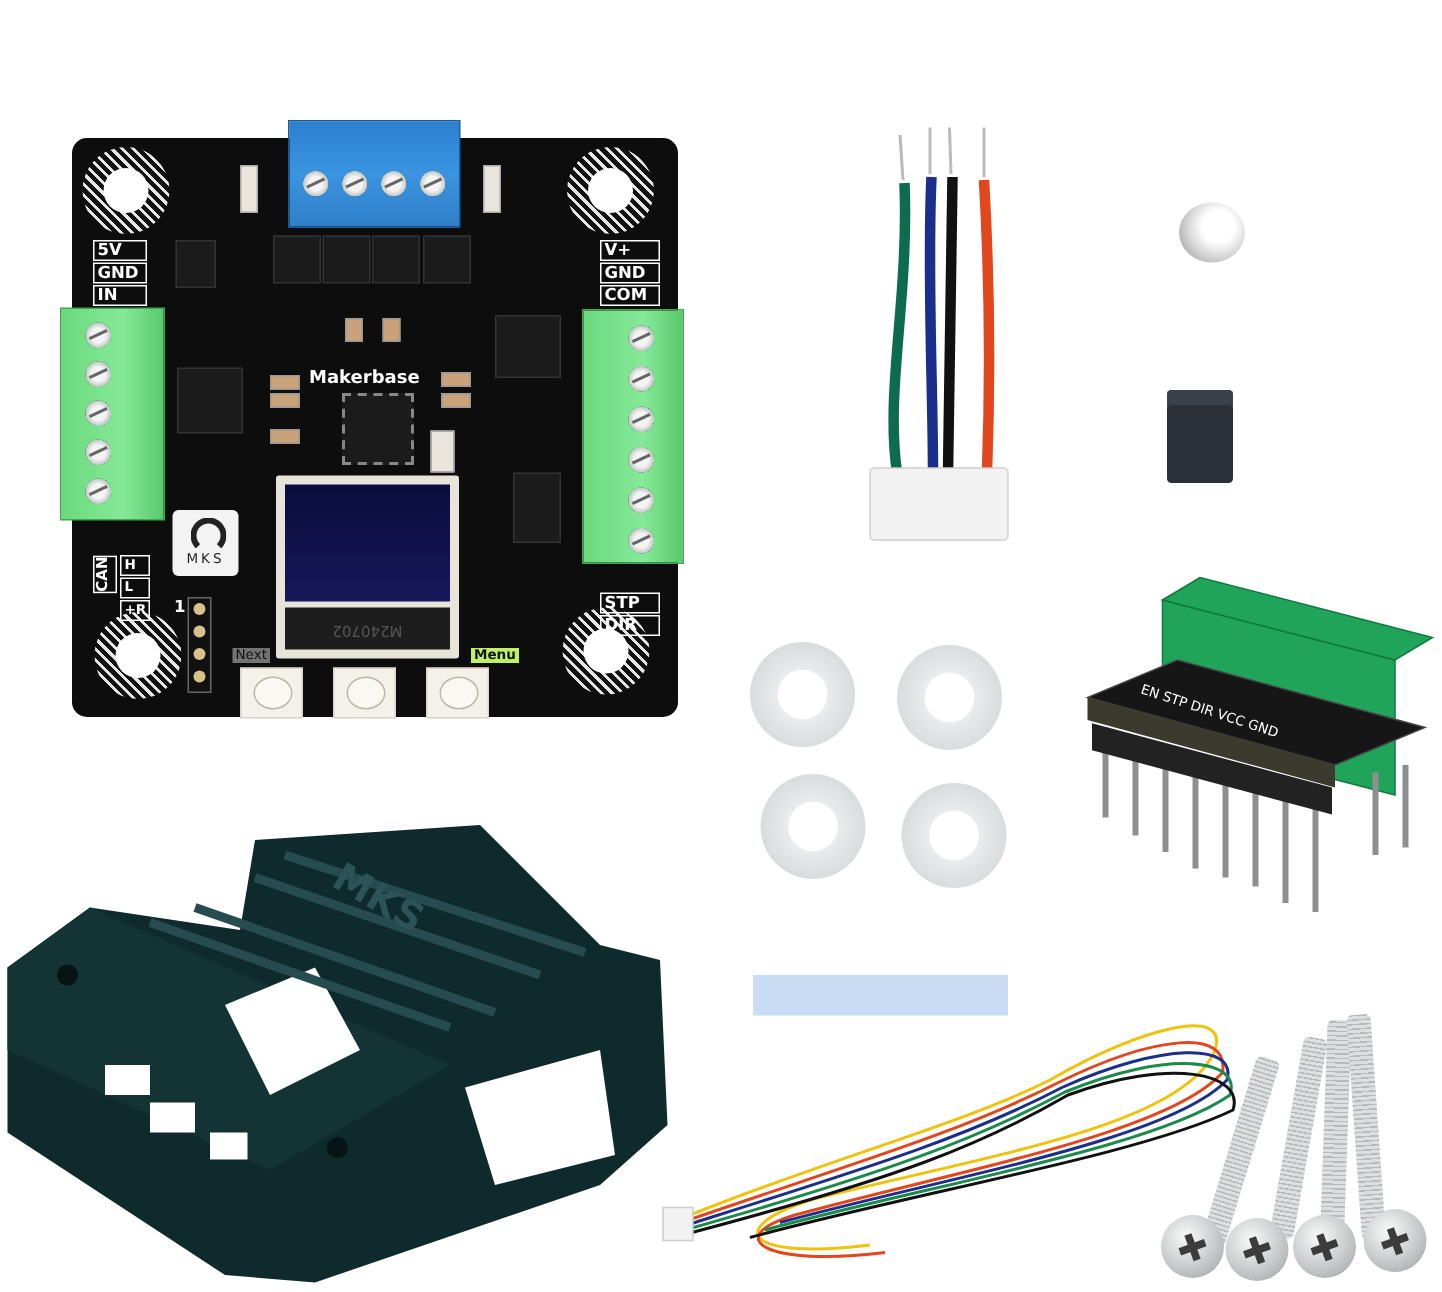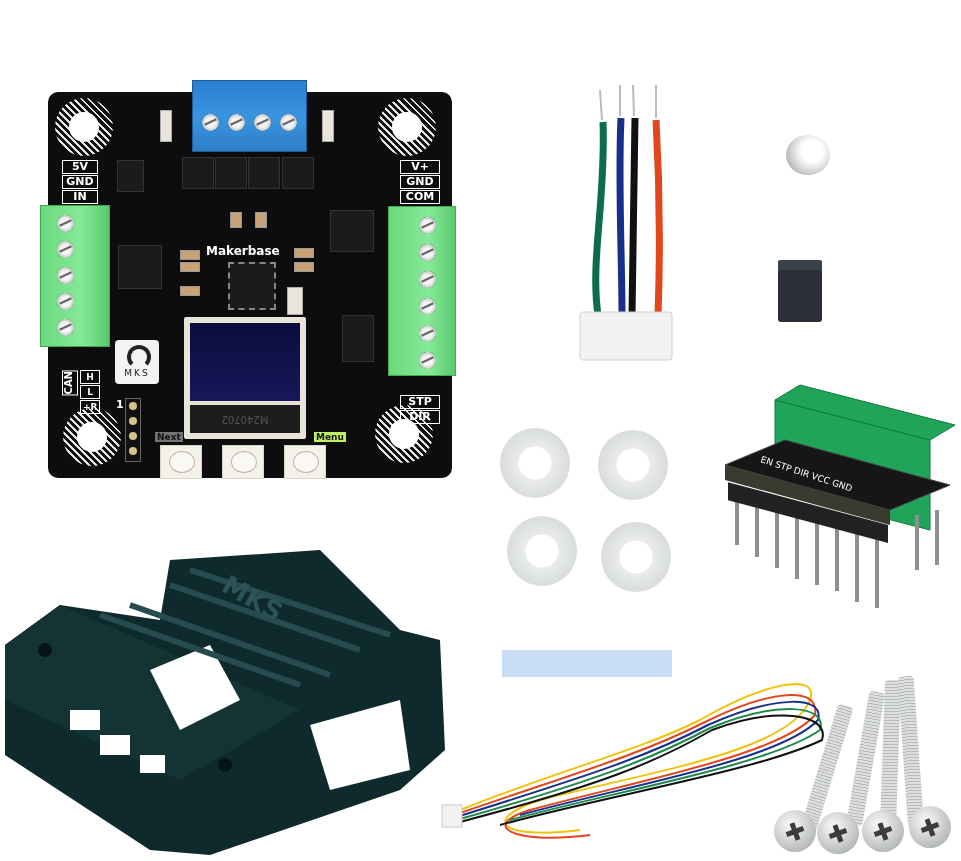--- a/index.html
+++ b/index.html
@@ -5,21 +5,21 @@
   html,body{margin:0;padding:0;background:#fff;}
   body{width:961px;height:861px;position:relative;overflow:hidden;font-family:"DejaVu Sans",sans-serif;}
   .abs{position:absolute;}
   
   .pcb{left:48px;top:92px;width:404px;height:386px;background:#0d0d0d;border-radius:10px;}
   .pcb:before{content:"";position:absolute;left:0;top:0;right:0;bottom:0;
      clip-path:polygon(0 0,100% 0,100% 100%,0 100%);}
   .hole{width:58px;height:58px;border-radius:50%;
     background:repeating-linear-gradient(45deg,#111 0 3px,#e6e6e6 3px 5px);}
   .hole i{position:absolute;left:14px;top:14px;width:30px;height:30px;border-radius:50%;background:#fff;}
-  .lbl{color:#fff;font-weight:bold;font-size:11px;line-height:12px;text-align:center;
+  .lbl{color:#fff;font-weight:bold;font-size:11px;line-height:12px;text-align:left;
     font-family:"DejaVu Sans",sans-serif;letter-spacing:0;}
   .lbl span{display:block;border:1px solid #fff;margin-bottom:1px;padding:0 2px;}
   .term-green{background:linear-gradient(90deg,#6ad97d,#86e998 60%,#5ac96c);border:1px solid #3fa850;}
   .screw{width:17px;height:17px;border-radius:50%;background:radial-gradient(circle,#f4f4f4 40%,#bfc7c4 70%,#222 72%);
     position:absolute;}
   .screw:after{content:"";position:absolute;left:2px;top:7px;width:13px;height:2px;background:#666;transform:rotate(-25deg);}
   .term-blue{background:linear-gradient(180deg,#2c7fd0,#3a94e0 50%,#2f7fc8);border:1px solid #1b5b9a;}
   .chip{background:#1b1b1b;border:1px solid #333;}
   .smd{background:#e9e4dc;border:1px solid #aaa;}
   .smd-c{background:#c9a27a;border:1px solid #999;}
@@ -138,21 +138,21 @@
   <div style="position:absolute;left:3px;top:18px;width:8px;height:8px;border-radius:50%;background:#d9c28a"></div>
   <div style="position:absolute;left:3px;top:33px;width:8px;height:8px;border-radius:50%;background:#d9c28a"></div>
   <div style="position:absolute;left:3px;top:48px;width:8px;height:8px;border-radius:50%;background:#d9c28a"></div>
 </div>
 
 <div class="abs oled-frame" style="left:184px;top:317px;width:122px;height:122px">
   <div class="abs oled" style="left:6px;top:6px;width:110px;height:78px"></div>
   <div class="abs" style="left:6px;top:88px;width:110px;height:28px;background:#1d1d1d;color:#555;font-size:10px;text-align:center;line-height:28px;transform:rotate(180deg)">M240702</div>
 </div>
 
-<div class="abs" style="left:155px;top:432px;background:#737373;color:#111;font-size:9px;font-weight:bold;padding:0 2px">Next</div>
+<div class="abs" style="left:155px;top:432px;background:#737373;color:#111;font-size:9px;font-weight:normal;padding:0 2px">Next</div>
 <div class="abs" style="left:314px;top:432px;background:#bef264;color:#111;font-size:9px;font-weight:bold;padding:0 2px">Menu</div>
 
 <div class="abs btn" style="left:160px;top:445px;width:40px;height:32px">
     <i></i>
   </div>
 <div class="abs btn" style="left:222px;top:445px;width:40px;height:32px">
     <i></i>
   </div>
 <div class="abs btn" style="left:284px;top:445px;width:40px;height:32px">
     <i></i>

